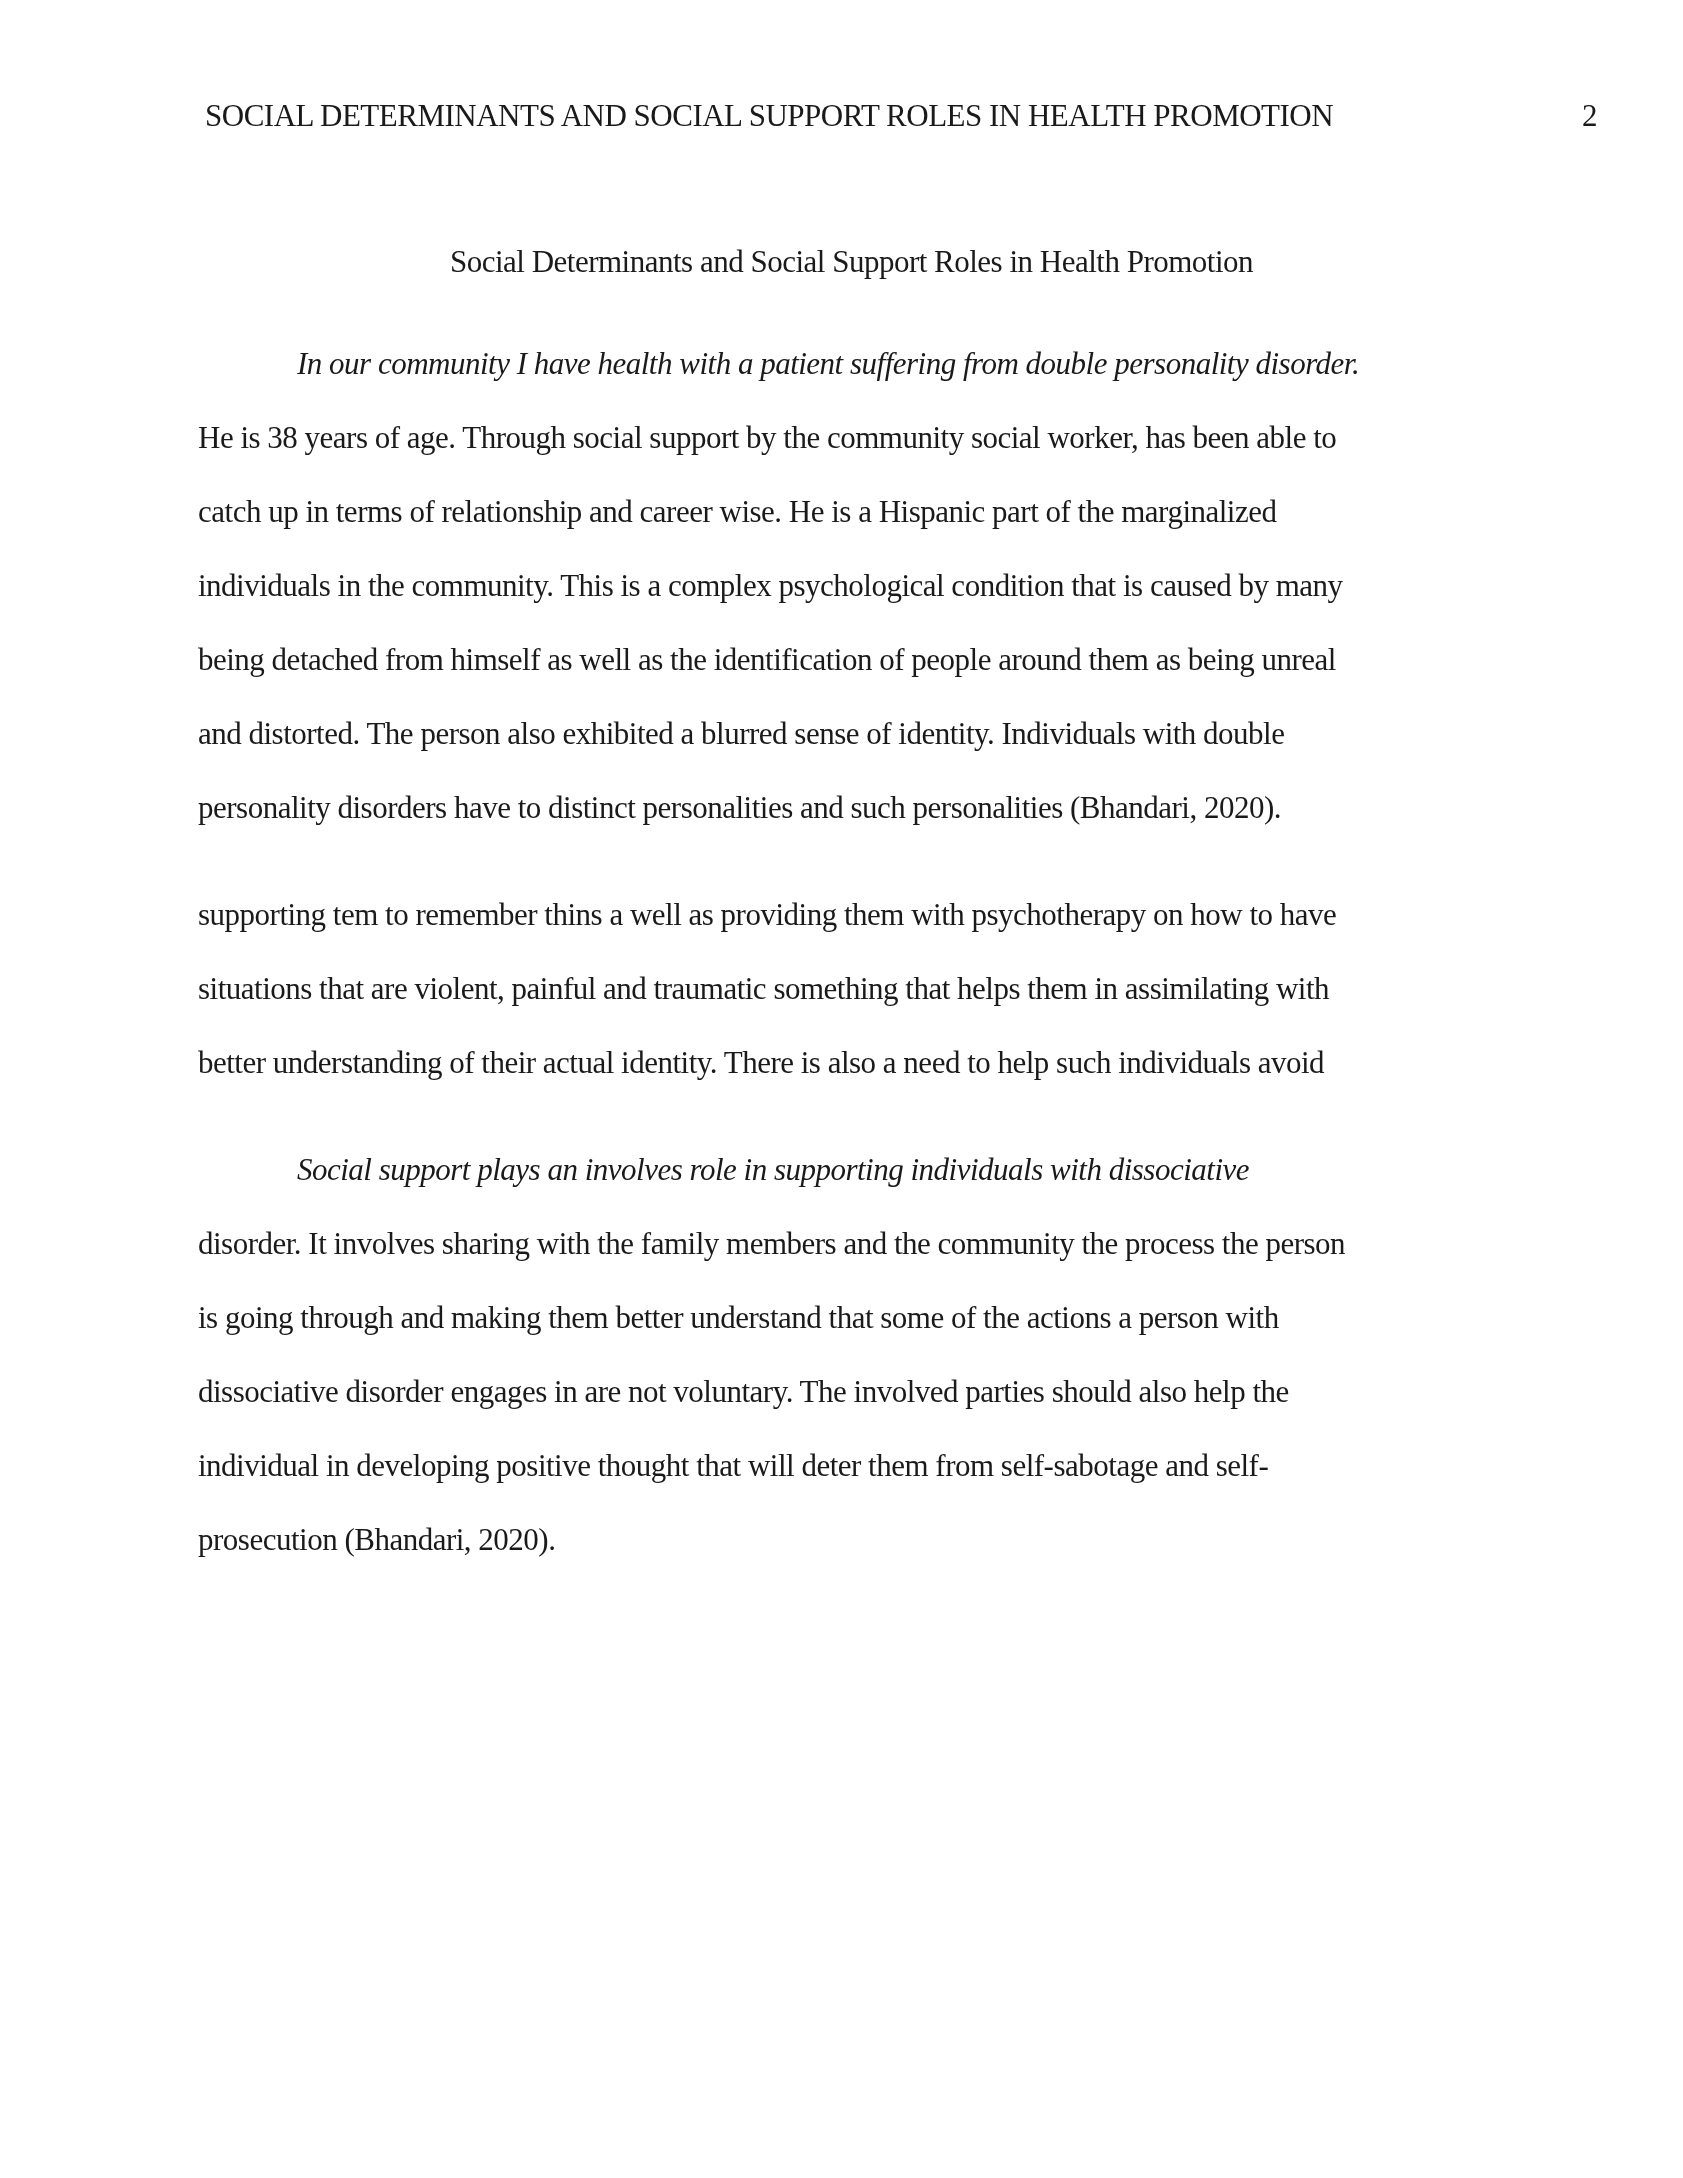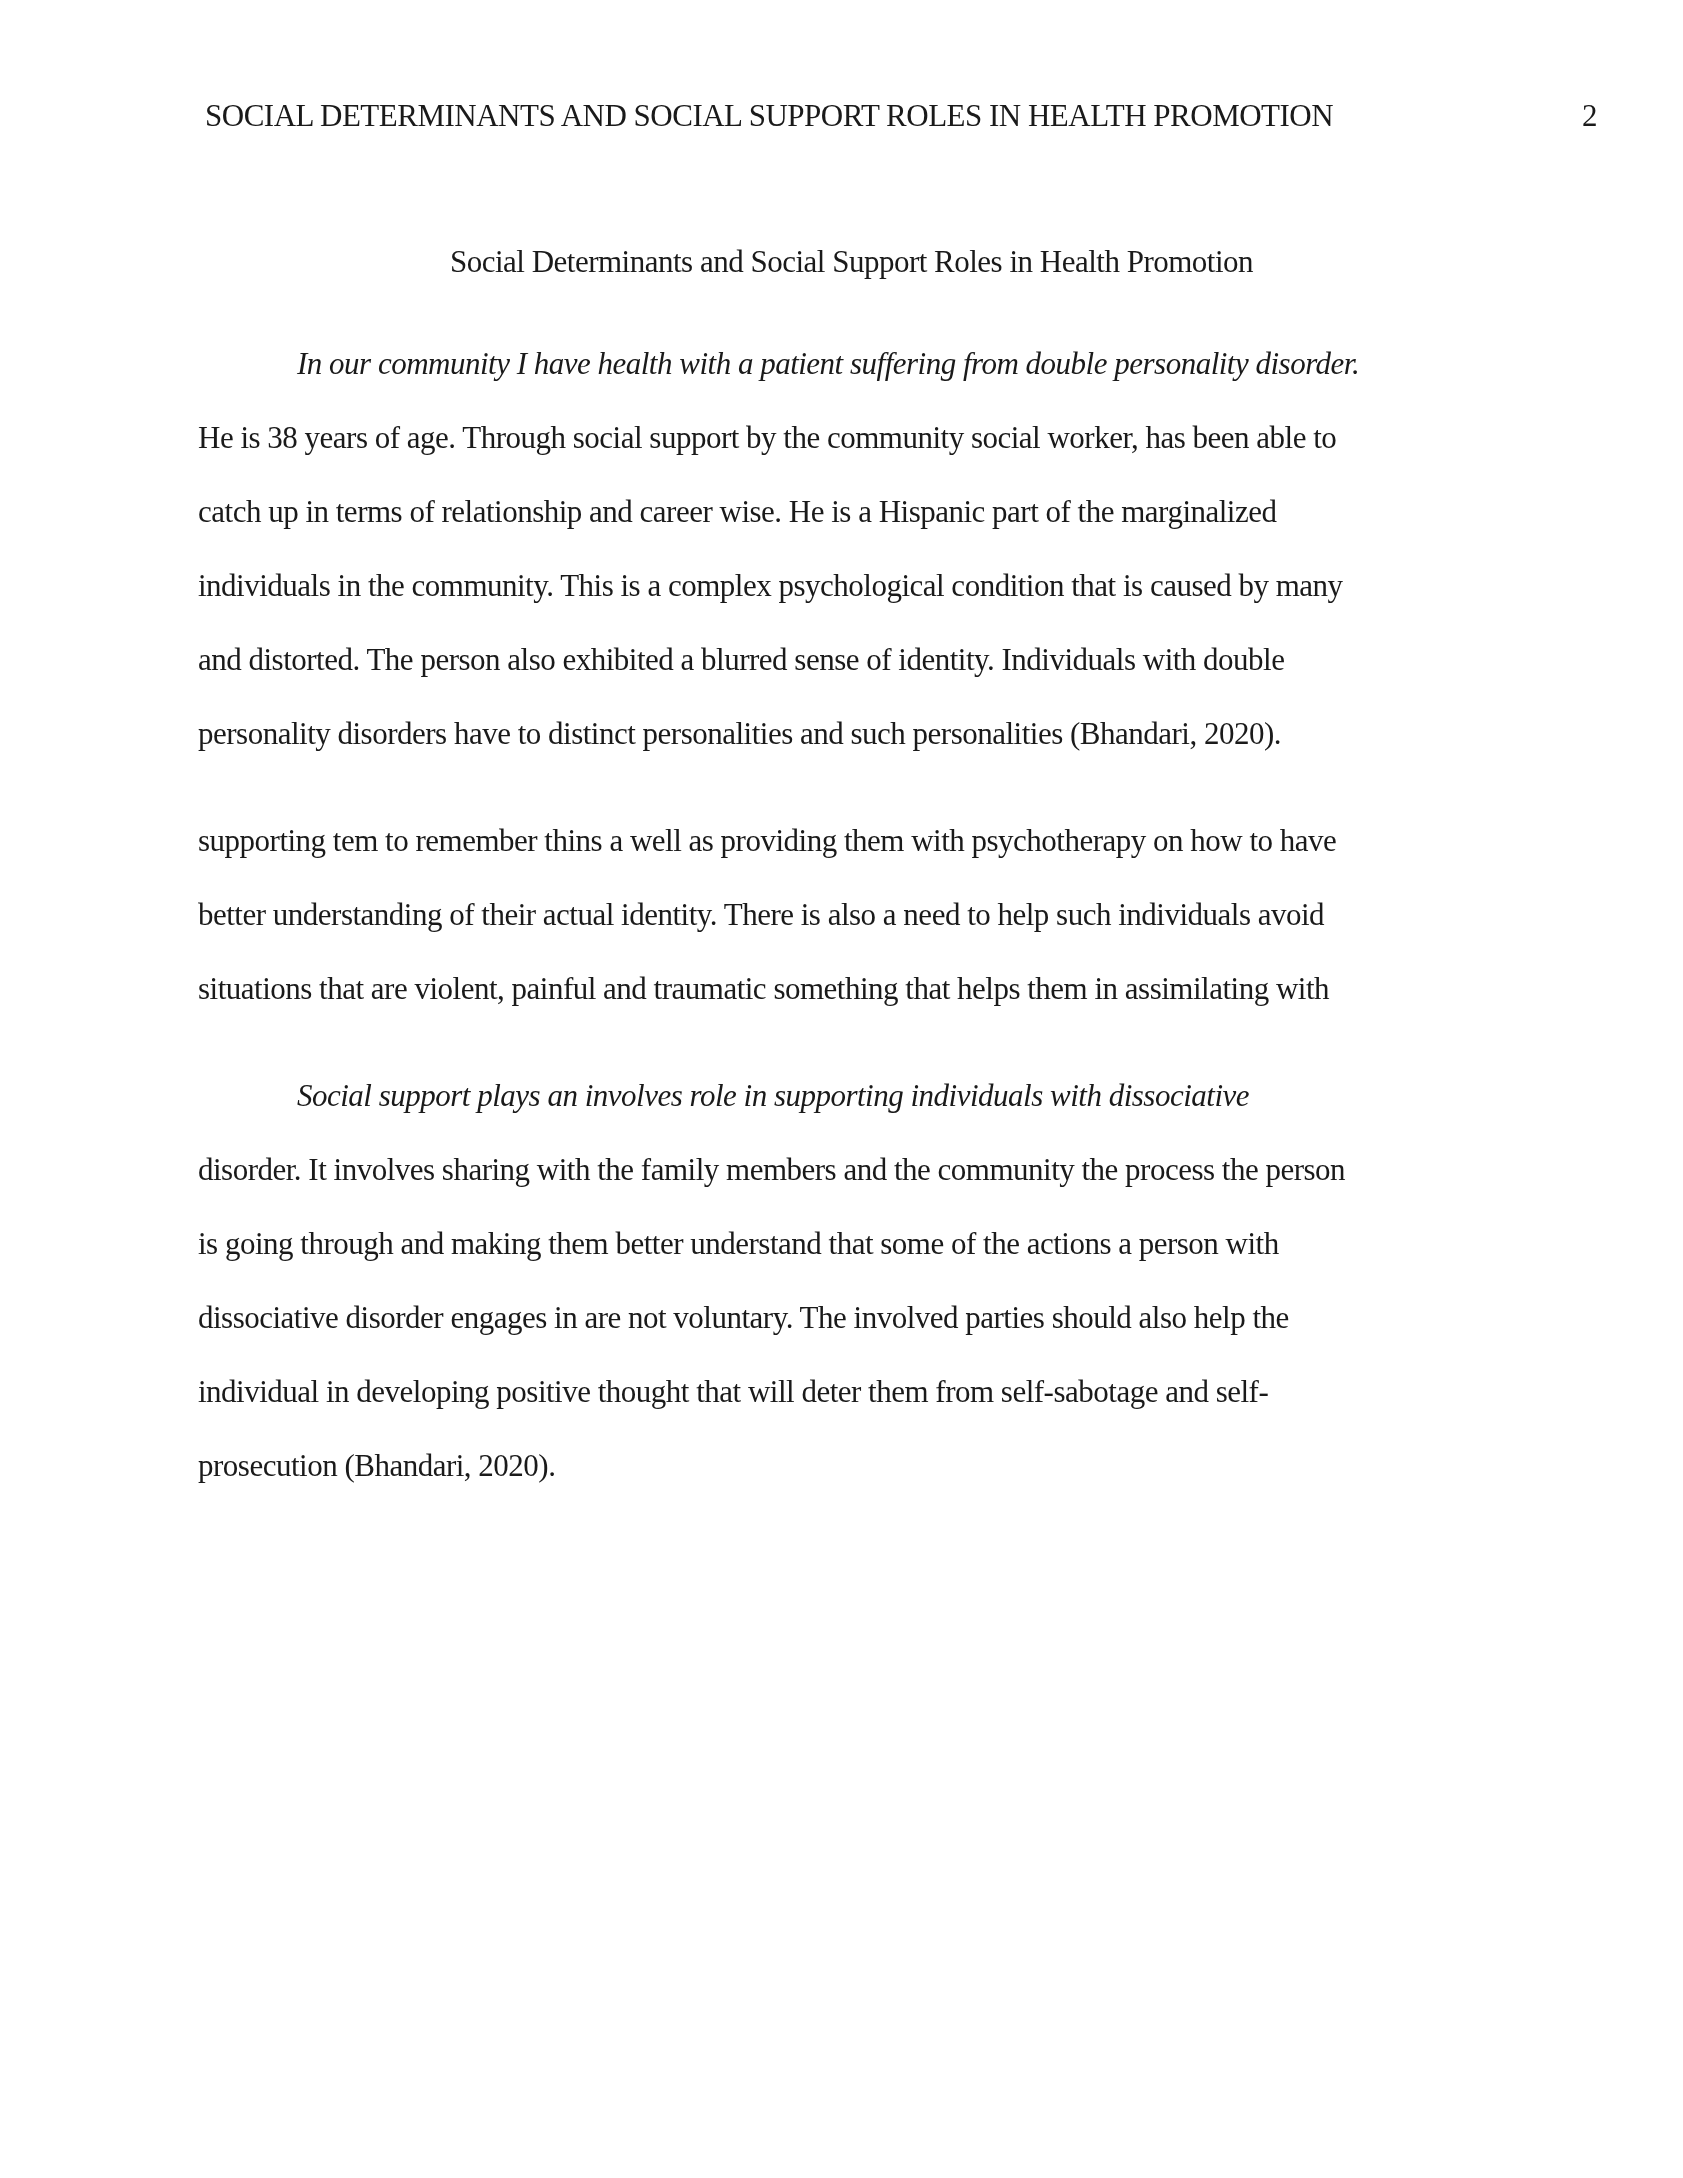--- a/index.html
+++ b/index.html
@@ -67,28 +67,29 @@
 
   <div class="doc-body">
 
     <h1 class="doc-title">Social Determinants and Social Support Roles in Health Promotion</h1>
 
     <div class="paragraph">
       <div class="text-line indent">In our community I have health with a patient suffering from double personality disorder.</div>
       <div class="text-line">He is 38 years of age. Through social support by the community social worker, has been able to</div>
       <div class="text-line">catch up in terms of relationship and career wise. He is a Hispanic part of the marginalized</div>
       <div class="text-line">individuals in the community. This is a complex psychological condition that is caused by many</div>
+      <div class="text-line">being detached from himself as well as the identification of people around them as being unreal</div>
       <div class="text-line">and distorted. The person also exhibited a blurred sense of identity. Individuals with double</div>
       <div class="text-line">personality disorders have to distinct personalities and such personalities (Bhandari, 2020).</div>
     </div>
 
     <div class="paragraph">
       <div class="text-line">supporting tem to remember thins a well as providing them with psychotherapy on how to have</div>
+      <div class="text-line">situations that are violent, painful and traumatic something that helps them in assimilating with</div>
       <div class="text-line">better understanding of their actual identity. There is also a need to help such individuals avoid</div>
-      <div class="text-line">situations that are violent, painful and traumatic something that helps them in assimilating with</div>
     </div>
 
     <div class="paragraph">
       <div class="text-line indent">Social support plays an involves role in supporting individuals with dissociative</div>
       <div class="text-line">disorder. It involves sharing with the family members and the community the process the person</div>
       <div class="text-line">is going through and making them better understand that some of the actions a person with</div>
       <div class="text-line">dissociative disorder engages in are not voluntary. The involved parties should also help the</div>
       <div class="text-line">individual in developing positive thought that will deter them from self-sabotage and self-</div>
       <div class="text-line">prosecution (Bhandari, 2020).</div>
     </div>

